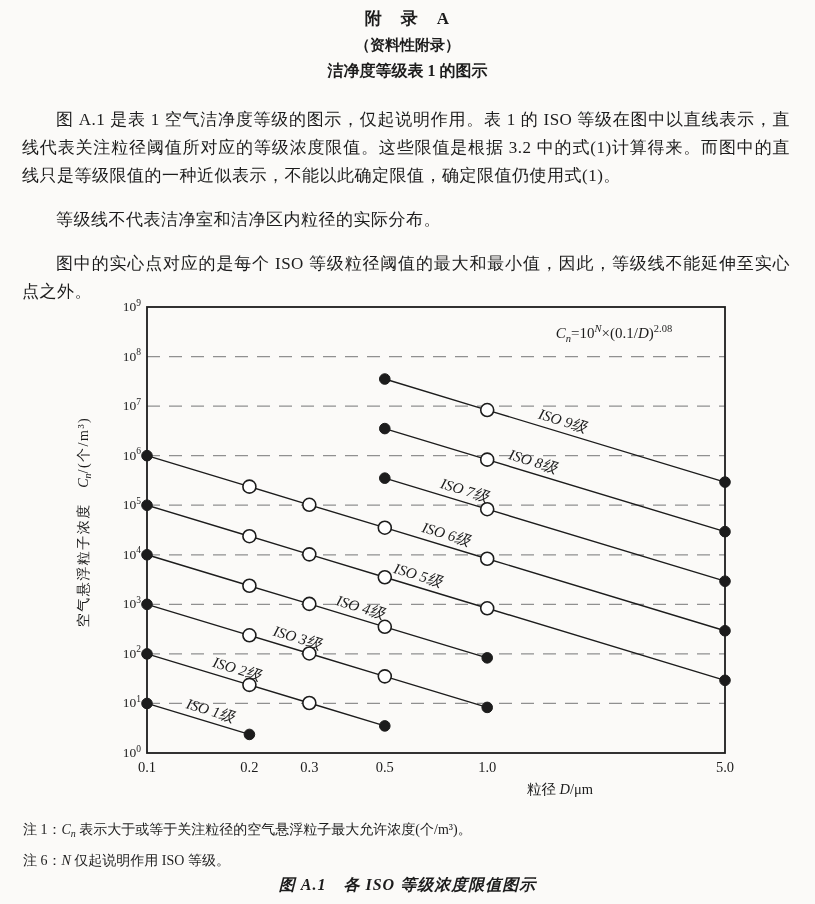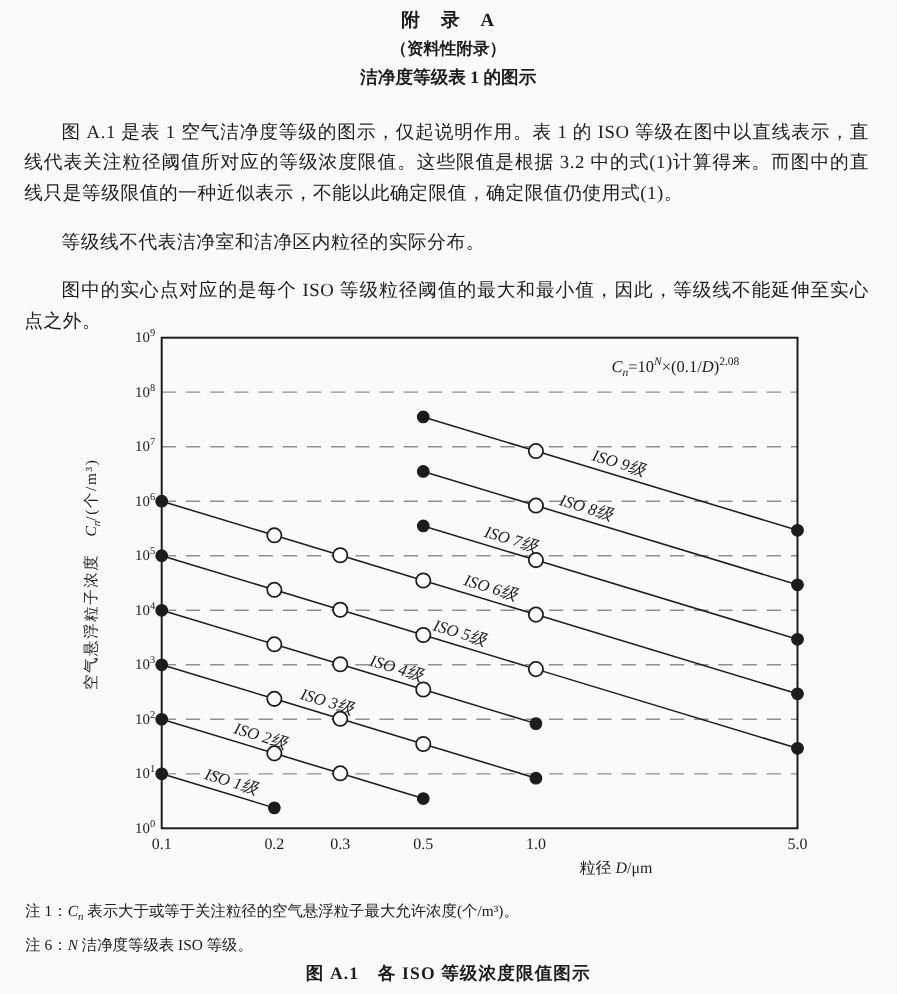--- a/index.html
+++ b/index.html
@@ -19,21 +19,21 @@
   #chart text{font-family:"Liberation Serif","DejaVu Serif",serif;fill:#1c1c1c;}
   .y-label{
     position:absolute;left:84px;top:522px;
     transform:translate(-50%,-50%) rotate(-90deg);
     font-size:14px;white-space:nowrap;letter-spacing:1.5px;
   }
   .ivar{font-style:italic;letter-spacing:0;}
   .sub{font-size:10px;font-style:italic;vertical-align:-3px;letter-spacing:0;}
   .notes{position:absolute;top:816px;left:12px;right:10px;font-size:14px;line-height:27px;margin-left:11px;}
   .note{white-space:nowrap;}
-  .caption{position:absolute;top:875px;left:0;width:100%;text-align:center;font-weight:bold;font-size:16px;letter-spacing:1px;}
+  .caption{position:absolute;top:875px;left:0;width:100%;text-align:center;font-weight:bold;font-size:16px;letter-spacing:1px;font-style:italic;}
 </style>
 </head>
 <body>
 
 <div class="page">
 
   <div class="titles">
     <div class="t1">附　录　A</div>
     <div class="t2">（资料性附录）</div>
     <div class="t3">洁净度等级表 1 的图示</div>
@@ -132,19 +132,19 @@
 
   <div class="y-label">
     <span>空气悬浮粒子浓度　</span><span class="ivar">C</span><span class="sub">n</span><span>/(个/m³)</span>
   </div>
 
   <div class="notes">
     <div class="note">
       <span>注 1：</span><span class="ivar">C</span><span class="sub">n</span><span> 表示大于或等于关注粒径的空气悬浮粒子最大允许浓度(个/m³)。</span>
     </div>
     <div class="note">
-      <span>注 6：</span><span class="ivar">N</span><span> 洁净度等级表 ISO 等级。</span>
+      <span>注 6：</span><span class="ivar">N</span><span> 仅起说明作用 ISO 等级。</span>
     </div>
   </div>
 
   <div class="caption">图 A.1　各 ISO 等级浓度限值图示</div>
 
 </div>
 
 </body></html>

